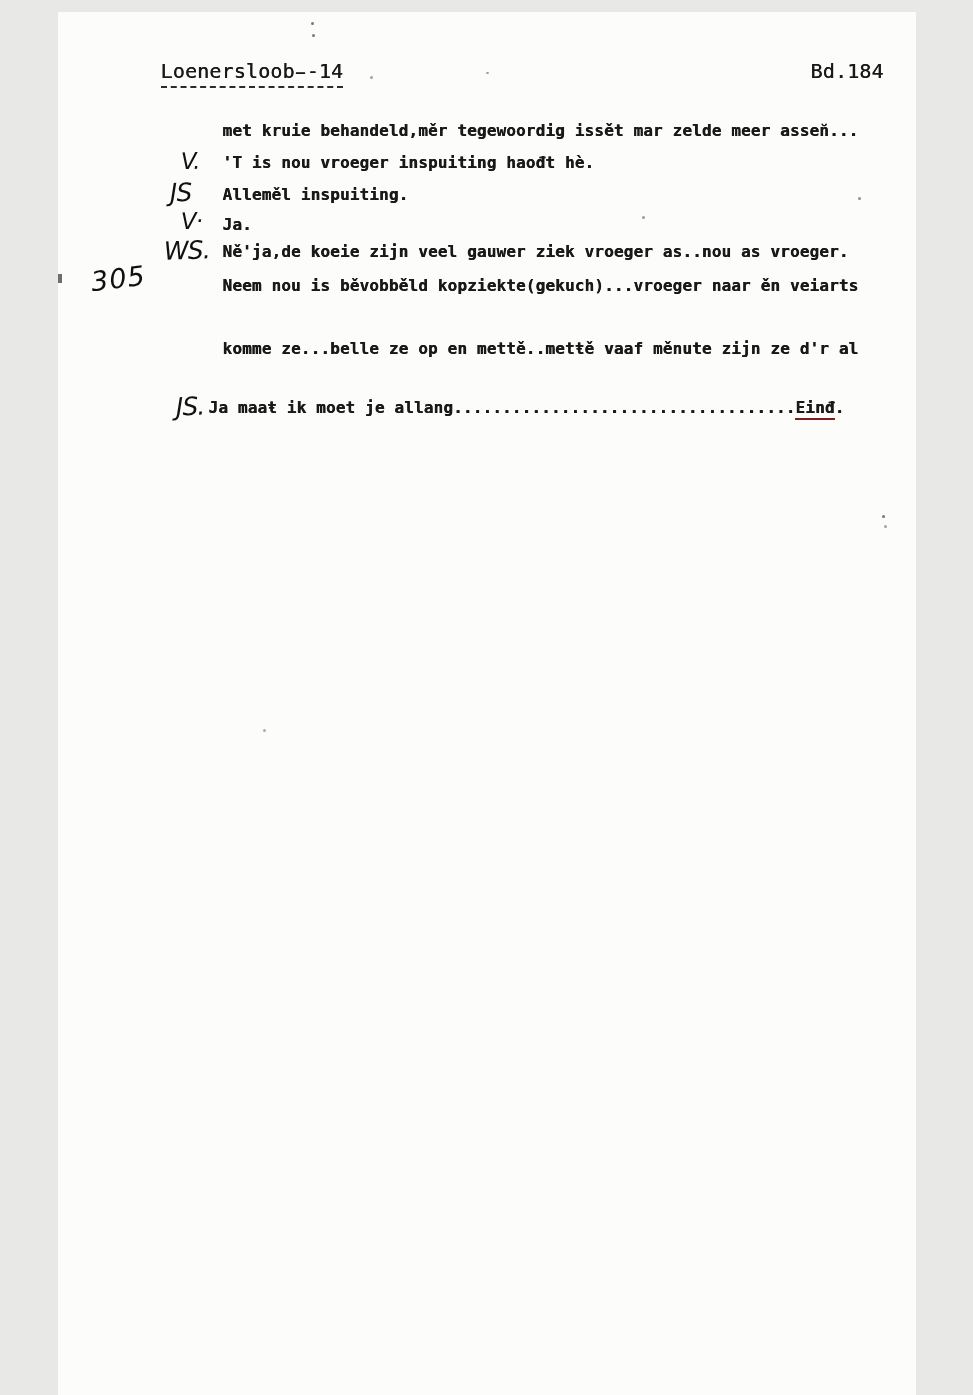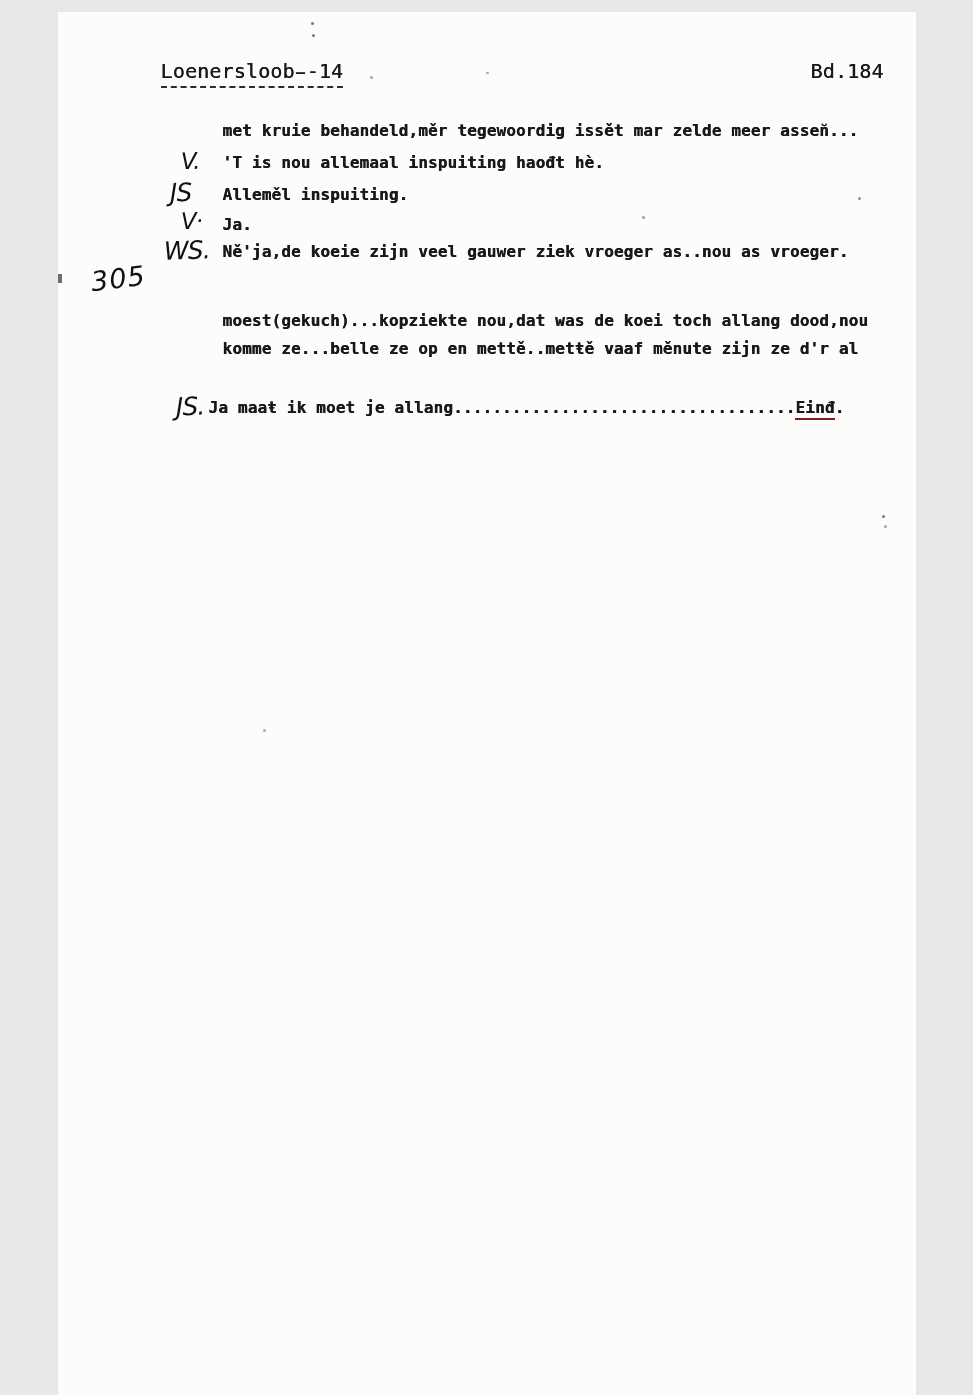--- a/index.html
+++ b/index.html
@@ -96,25 +96,25 @@
 
   <div class="margin-num">305</div>
 
   <div class="speaker s2">V.</div>
   <div class="speaker s3">JS</div>
   <div class="speaker s4">V·</div>
   <div class="speaker s5">WS.</div>
   <div class="speaker s10">JS.</div>
 
   <div class="line l1">met kruie behandeld,měr tegewoordig issět mar zelde meer assen̆...</div>
-  <div class="line l2">'T is nou allemaal inspuiting haođt hè.</div>
+  <div class="line l2">'T is nou vroeger inspuiting haođt hè.</div>
   <div class="line l3">Alleměl inspuiting.</div>
   <div class="line l4">Ja.</div>
   <div class="line l5">Ně'ja,de koeie zijn veel gauwer ziek vroeger as..nou as vroeger.</div>
-  <div class="line l7">moest(gekuch)...kopziekte nou,dat was de koei toch allang dood,nou</div>
+  <div class="line l6">Neem nou is běvobběld kopziekte(gekuch)...vroeger naar ěn veiarts</div>
   <div class="line l8">komme ze...belle ze op en mettě..metŧě vaaf měnute zijn ze d'r al</div>
 
   <div class="line l10"><span>Ja maaŧ ik moet je allang</span><span>...................................</span><span class="u">Einđ</span><span>.</span></div>
 
   <div class="speck sp1"></div>
   <div class="speck sp1b"></div>
   <div class="speck sp2"></div>
   <div class="speck sp3"></div>
   <div class="speck sp4"></div>
   <div class="speck sp5"></div>

